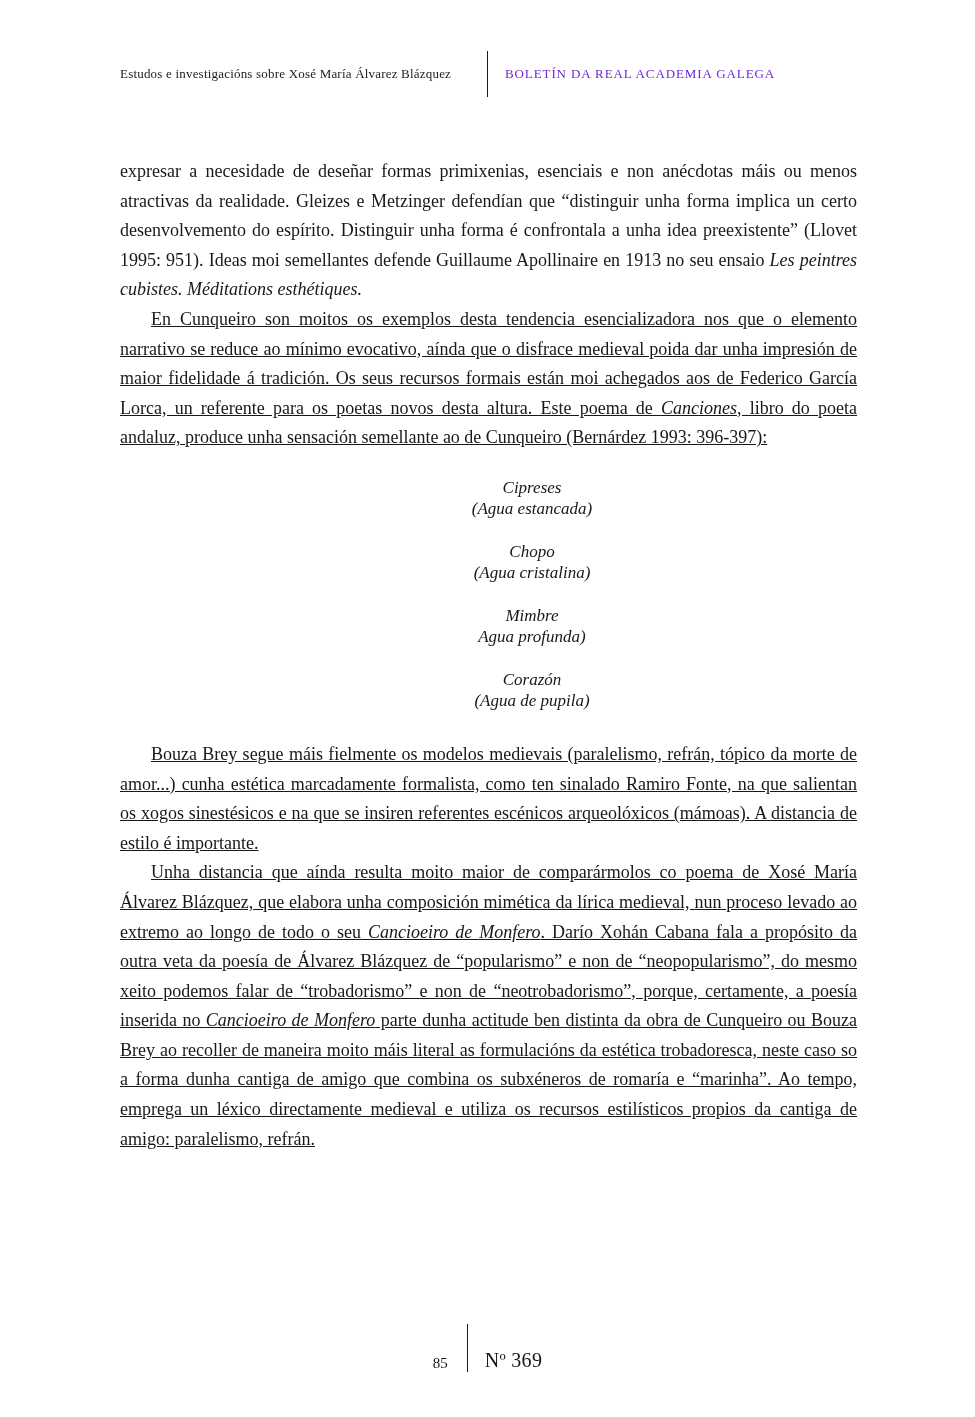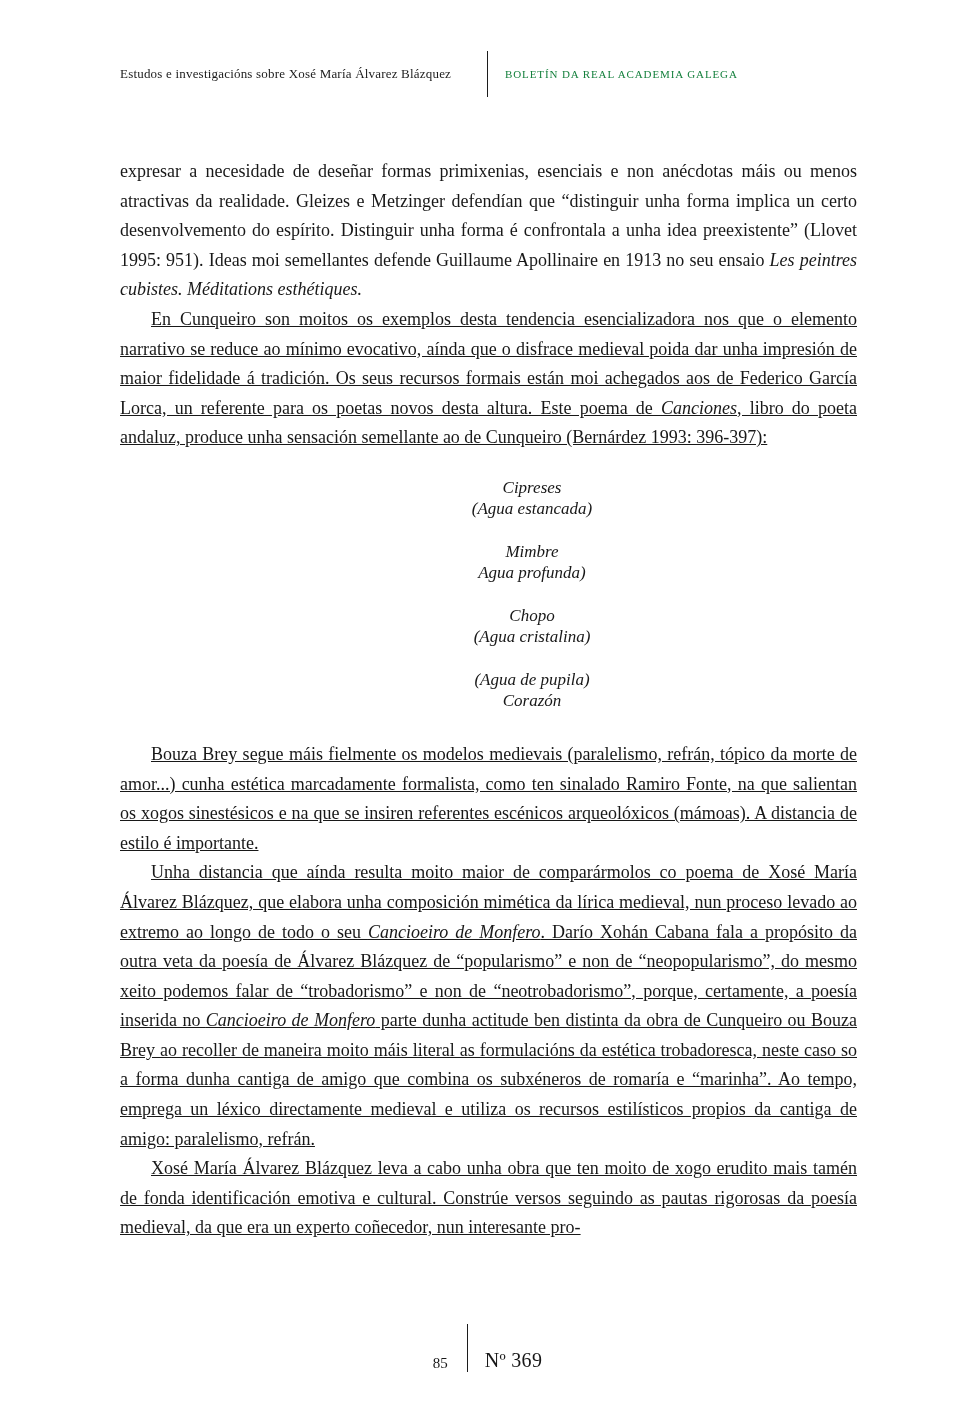--- a/index.html
+++ b/index.html
@@ -30,23 +30,23 @@
     letter-spacing: 0.2px;
     color: #1c1c1c;
   }
   .header-divider {
     width: 1px; height: 46px;
     background: #1c1c1c;
     margin-left: 15px;
   }
   .header-right {
     padding-left: 17px;
-    font-size: 11px;
+    font-size: 13px;
     letter-spacing: 0.9px;
-    color: #15803d;
+    color: #6d28d9;
     white-space: nowrap;
   }
 
   
   .main {
     position: absolute; top: 157px; left: 120px;
     width: 737px;
     font-size: 18px;
     line-height: 29.6px;
     text-align: justify;
@@ -103,38 +103,37 @@
     <p class="para"><span>expresar a necesidade de deseñar formas primixenias, esenciais e non anécdotas máis ou menos atractivas da realidade. Gleizes e Metzinger defendían que “distinguir unha forma implica un certo desenvolvemento do espírito. Distinguir unha forma é confrontala a unha idea preexistente” (Llovet 1995: 951). Ideas moi semellantes defende Guillaume Apollinaire en 1913 no seu ensaio </span><span class="italic">Les peintres cubistes. Méditations esthétiques.</span></p>
 
     <p class="para indent"><span>En Cunqueiro son moitos os exemplos desta tendencia esencializadora nos que o elemento narrativo se reduce ao mínimo evocativo, aínda que o disfrace medieval poida dar unha impresión de maior fidelidade á tradición. Os seus recursos formais están moi achegados aos de Federico García Lorca, un referente para os poetas novos desta altura. Este poema de </span><span class="italic">Canciones</span><span>, libro do poeta andaluz, produce unha sensación semellante ao de Cunqueiro (Bernárdez 1993: 396-397):</span></p>
 
     <div class="poem">
       <div class="stanza">
         <div>Cipreses</div>
         <div>(Agua estancada)</div>
       </div>
       <div class="stanza">
+        <div>Chopo</div>
+        <div>(Agua cristalina)</div>
+      </div>
+      <div class="stanza">
         <div>Mimbre</div>
         <div>Agua profunda)</div>
       </div>
       <div class="stanza">
-        <div>Chopo</div>
-        <div>(Agua cristalina)</div>
-      </div>
-      <div class="stanza">
+        <div>Corazón</div>
         <div>(Agua de pupila)</div>
-        <div>Corazón</div>
       </div>
     </div>
 
     <p class="para indent">Bouza Brey segue máis fielmente os modelos medievais (paralelismo, refrán, tópico da morte de amor...) cunha estética marcadamente formalista, como ten sinalado Ramiro Fonte, na que salientan os xogos sinestésicos e na que se insiren referentes escénicos arqueolóxicos (mámoas). A distancia de estilo é importante.</p>
 
     <p class="para indent"><span>Unha distancia que aínda resulta moito maior de comparármolos co poema de Xosé María Álvarez Blázquez, que elabora unha composición mimética da lírica medieval, nun proceso levado ao extremo ao longo de todo o seu </span><span class="italic">Cancioeiro de Monfero</span><span>. Darío Xohán Cabana fala a propósito da outra veta da poesía de Álvarez Blázquez de “popularismo” e non de “neopopularismo”, do mesmo xeito podemos falar de “trobadorismo” e non de “neotrobadorismo”, porque, certamente, a poesía inserida no </span><span class="italic">Cancioeiro de Monfero</span><span> parte dunha actitude ben distinta da obra de Cunqueiro ou Bouza Brey ao recoller de maneira moito máis literal as formulacións da estética trobadoresca, neste caso so a forma dunha cantiga de amigo que combina os subxéneros de romaría e “marinha”. Ao tempo, emprega un léxico directamente medieval e utiliza os recursos estilísticos propios da cantiga de amigo: paralelismo, refrán.</span></p>
 
-    <p class="para indent">Xosé María Álvarez Blázquez leva a cabo unha obra que ten moito de xogo erudito mais tamén de fonda identificación emotiva e cultural. Constrúe versos seguindo as pautas rigorosas da poesía medieval, da que era un experto coñecedor, nun interesante pro-</p>
 
   </div>
 
   <div class="footer">
     <span class="footer-page">85</span>
     <span class="footer-divider"></span>
     <span class="footer-issue">Nº 369</span>
   </div>
 
 </div>

